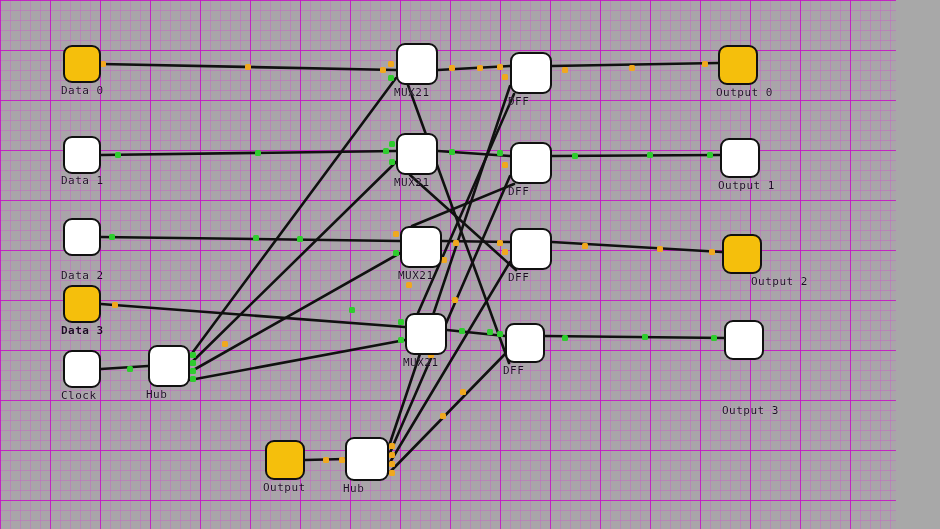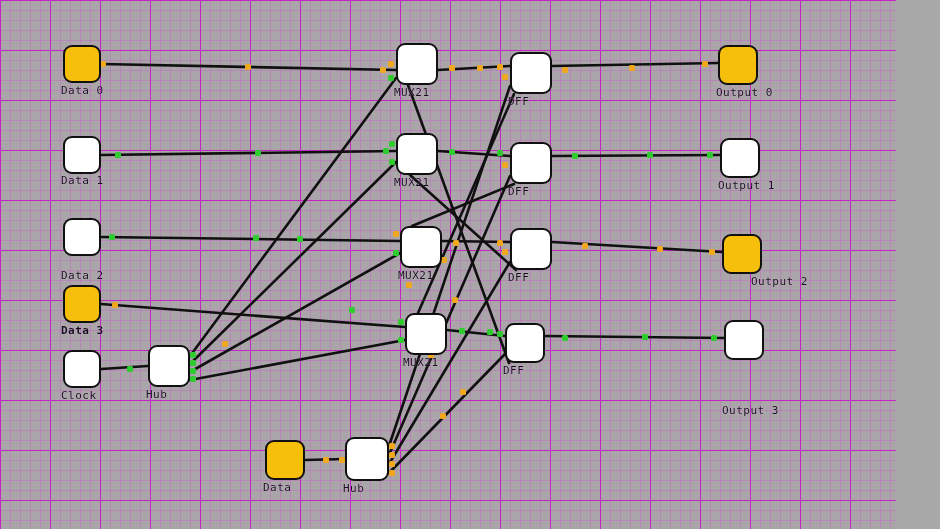--- a/index.html
+++ b/index.html
@@ -142,21 +142,21 @@
     <div class="label" style="left: 61px; top: 175px;">Data 1</div>
     <div class="node" style="left: 63px; top: 218px; width: 38px; height: 38px;"></div>
     <div class="label" style="left: 61px; top: 270px;">Data 2</div>
     <div class="node on" style="left: 63px; top: 285px; width: 38px; height: 38px;"></div>
     <div class="label" style="left: 61px; top: 325px; font-weight: bold;">Data 3</div>
     <div class="node" style="left: 63px; top: 350px; width: 38px; height: 38px;"></div>
     <div class="label" style="left: 61px; top: 390px;">Clock</div>
     <div class="node" style="left: 148px; top: 345px; width: 42px; height: 42px;"></div>
     <div class="label" style="left: 146px; top: 389px;">Hub</div>
     <div class="node on" style="left: 265px; top: 440px; width: 40px; height: 40px;"></div>
-    <div class="label" style="left: 263px; top: 482px;">Data</div>
+    <div class="label" style="left: 263px; top: 482px;">Output</div>
     <div class="node" style="left: 345px; top: 437px; width: 44px; height: 44px;"></div>
     <div class="label" style="left: 343px; top: 483px;">Hub</div>
     <div class="node" style="left: 396px; top: 43px; width: 42px; height: 42px;"></div>
     <div class="label" style="left: 394px; top: 87px;">MUX21</div>
     <div class="node" style="left: 396px; top: 133px; width: 42px; height: 42px;"></div>
     <div class="label" style="left: 394px; top: 177px;">MUX21</div>
     <div class="node" style="left: 400px; top: 226px; width: 42px; height: 42px;"></div>
     <div class="label" style="left: 398px; top: 270px;">MUX21</div>
     <div class="node" style="left: 405px; top: 313px; width: 42px; height: 42px;"></div>
     <div class="label" style="left: 403px; top: 357px;">MUX21</div>

